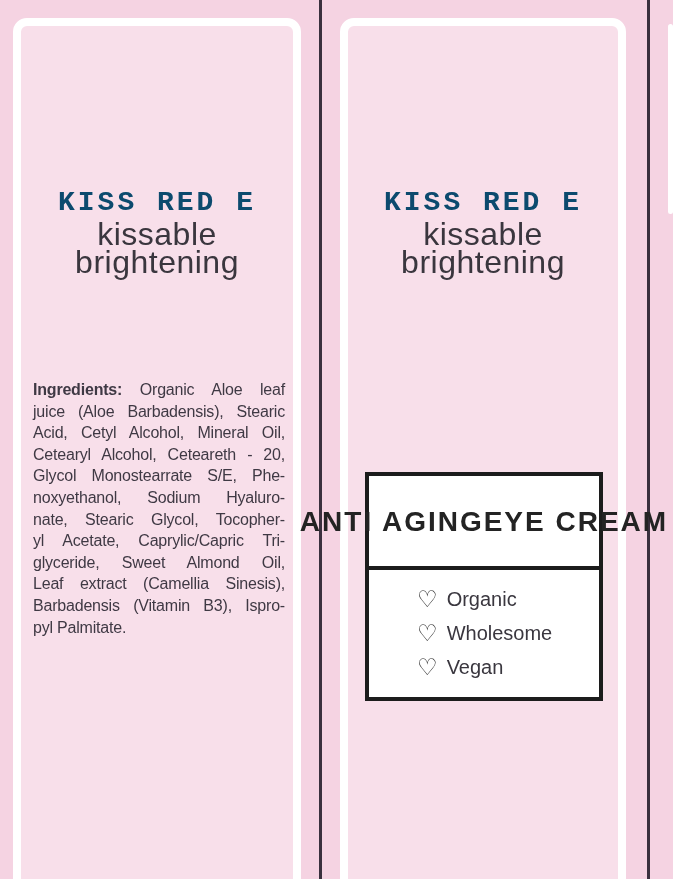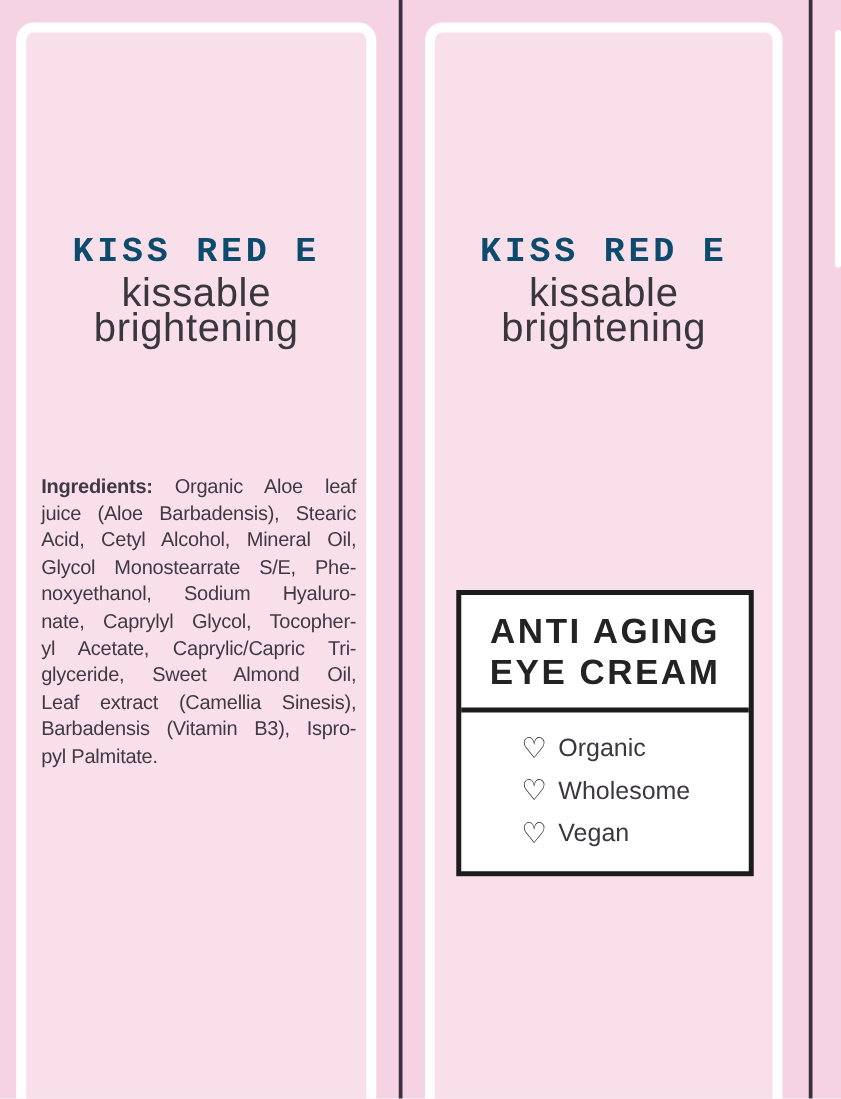--- a/index.html
+++ b/index.html
@@ -102,21 +102,21 @@
     height: 229px;
     box-sizing: border-box;
     border: 4px solid #1c1c1c;
     background: #ffffff;
   }
   .box-title {
     box-sizing: border-box;
     height: 94px;
     border-bottom: 4px solid #1c1c1c;
     display: flex;
-    flex-direction: column;
+    flex-direction: row;
     justify-content: center;
     align-items: center;
     font-weight: 700;
     font-size: 28px;
     line-height: 33px;
     letter-spacing: 2px;
     color: #232323;
     white-space: nowrap;
   }
   .features {
@@ -160,23 +160,24 @@
 
   <div class="brand-block right">
     <div class="brand-name">KISS RED E</div>
     <div class="brand-tagline">kissable brightening</div>
   </div>
 
   <div class="ingredients">
     <div class="ing-line"><span class="ing-label">Ingredients:</span> <span>Organic Aloe leaf</span></div>
     <div class="ing-line">juice (Aloe Barbadensis), Stearic</div>
     <div class="ing-line">Acid, Cetyl Alcohol, Mineral Oil,</div>
+    <div class="ing-line">Cetearyl Alcohol, Ceteareth - 20,</div>
     <div class="ing-line">Glycol Monostearrate S/E, Phe-</div>
     <div class="ing-line">noxyethanol, Sodium Hyaluro-</div>
-    <div class="ing-line">nate, Caprylyl Glycol, Tocopher-</div>
+    <div class="ing-line">nate, Stearic Glycol, Tocopher-</div>
     <div class="ing-line">yl Acetate, Caprylic/Capric Tri-</div>
     <div class="ing-line">glyceride, Sweet Almond Oil,</div>
     <div class="ing-line">Leaf extract (Camellia Sinesis),</div>
     <div class="ing-line">Barbadensis (Vitamin B3), Ispro-</div>
     <div class="ing-line last">pyl Palmitate.</div>
   </div>
 
   <div class="product-box">
     <div class="box-title">
       <div>ANTI AGING</div>

